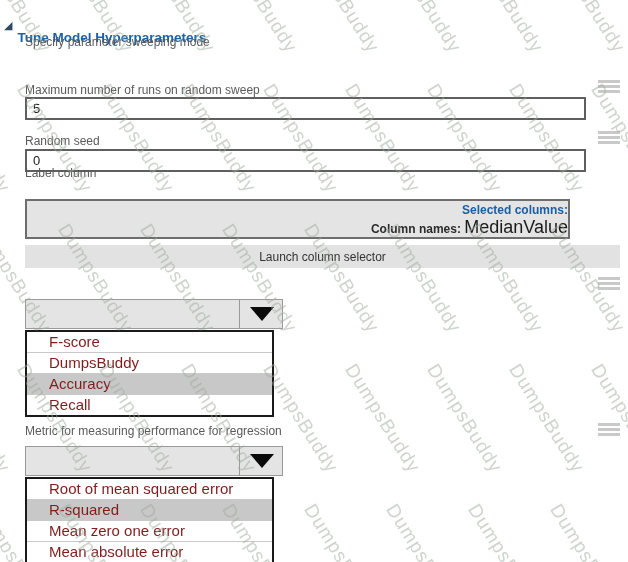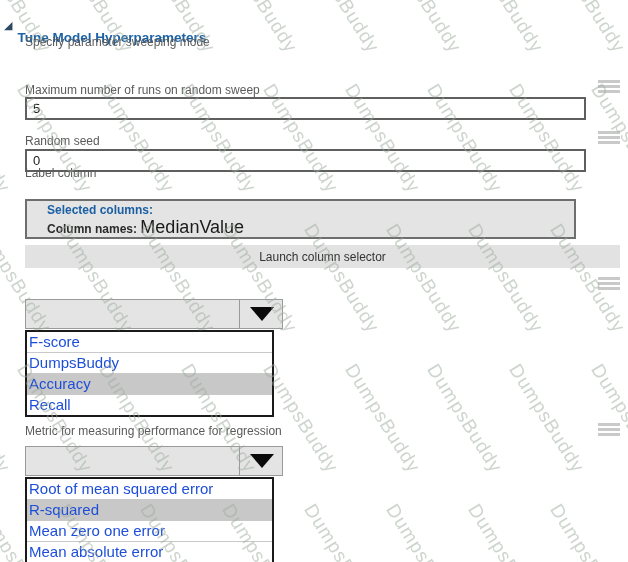--- a/index.html
+++ b/index.html
@@ -34,21 +34,21 @@
     position:absolute;left:25px;width:551px;height:15px;background:#fff;border:2px solid #5f5f5f;
     font-size:13px;color:#1a1a1a;padding:2px 0 2px 6px;z-index:2;outline:none;
     font-family:"Liberation Sans",sans-serif;
   }
   
   .grip{position:absolute;left:598px;width:22px;z-index:2;cursor:grab;}
   .grip i{display:block;height:3px;background:#c9c9c9;margin-bottom:2px;}
   
   .sel-columns{
     position:absolute;left:25px;top:199px;width:527px;height:34px;background:#e4e4e4;
-    border:2px solid #6e6e6e;padding:2px 0 0 20px;z-index:2;
+    border:2px solid #6e6e6e;padding:2px 0 0 14px;z-index:2;text-align:right;
   }
   .sel-heading{font-size:12px;font-weight:bold;color:#1b5fa5;display:block;}
   .names-line{font-size:12px;color:#222;}
   .names-label{font-weight:bold;color:#2b2b2b;margin-top:28px;}
   .names-value{font-size:18px;color:#1a1a1a;}
   
   .launch-bar{
     position:absolute;left:25px;top:245px;width:595px;height:23px;background:#e2e2e2;
     display:flex;align-items:center;justify-content:center;font-size:12px;color:#333;z-index:2;cursor:pointer;
   }
@@ -60,21 +60,21 @@
   .ddl .divider{position:absolute;right:42px;top:0;bottom:0;width:1px;background:#9a9a9a;}
   .ddl .big-arrow{
     position:absolute;right:8px;top:7px;width:0;height:0;
     border-left:12px solid transparent;border-right:12px solid transparent;border-top:14px solid #0a0a0a;
   }
   
   .opt-list{
     position:absolute;left:25px;width:245px;background:#fff;border:2px solid #1a1a1a;z-index:3;
   }
   .opt{
-    height:20px;line-height:20px;padding-left:2px;font-size:15px;color:#1d4ed8;
+    height:20px;line-height:20px;padding-left:22px;font-size:15px;color:#7f1d1d;
     border-bottom:1px solid #c9c9c9;background:#fff;cursor:pointer;white-space:nowrap;overflow:hidden;
   }
   .opt:last-child{border-bottom:none;}
   .opt.sel{background:#c8c8c8;}
 </style>
 </head>
 <body>
 
 <div id="screen">
 

